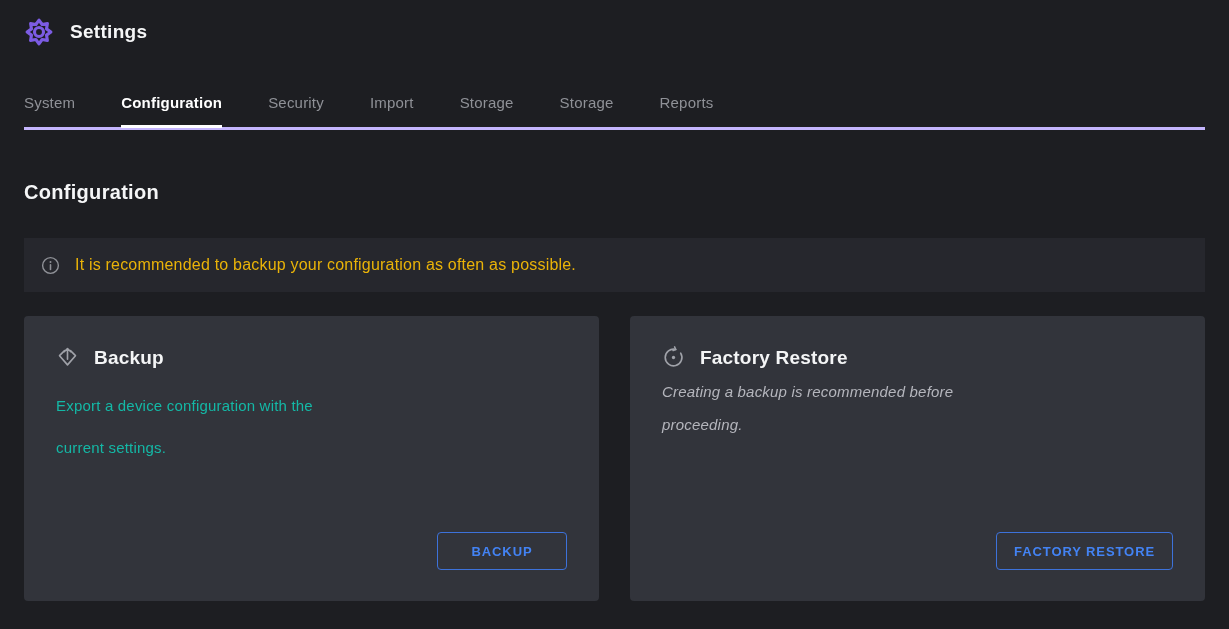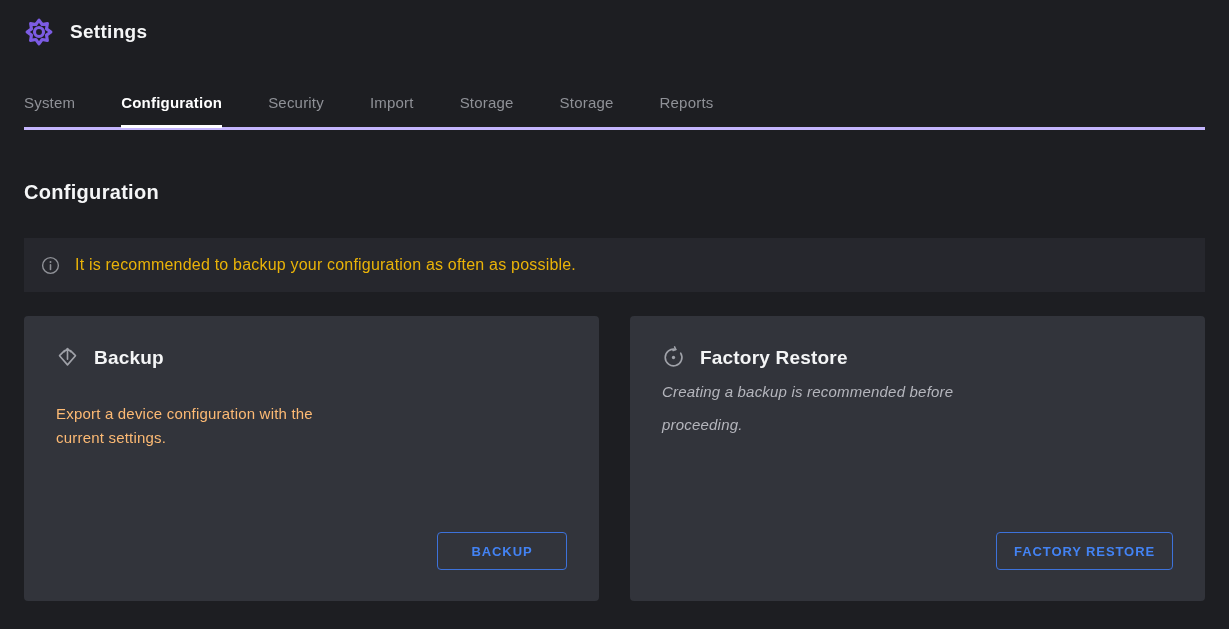--- a/index.html
+++ b/index.html
@@ -63,22 +63,22 @@
   }
   .card {
     flex: 1 1 0; height: 285px; position: relative;
     background: #32343b; border-radius: 4px;
     padding: 30px 32px;
   }
   .card-head { display: flex; align-items: center; gap: 15px; }
   .card-head svg { width: 23px; height: 23px; flex: 0 0 auto; }
   .card-title { color: #f4f5f6; font-size: 19px; font-weight: 600; letter-spacing: .2px; }
   .card-desc {
-    margin-top: 33px; max-width: 305px;
-    color: #fdba74; font-size: 15px; line-height: 24px; letter-spacing: .2px;
+    margin-top: 16px; max-width: 305px;
+    color: #14b8a6; font-size: 15px; line-height: 42px; letter-spacing: .2px;
   }
   .card-note {
     margin-top: 6px; max-width: 305px;
     color: #b5b6bd; font-size: 15px; line-height: 33px; letter-spacing: .2px;
     font-style: italic;
   }
   .card-note:empty { display: none; }
   .card-btn {
     position: absolute; right: 32px; bottom: 31px;
     height: 38px; min-width: 130px; padding: 0 17px;

